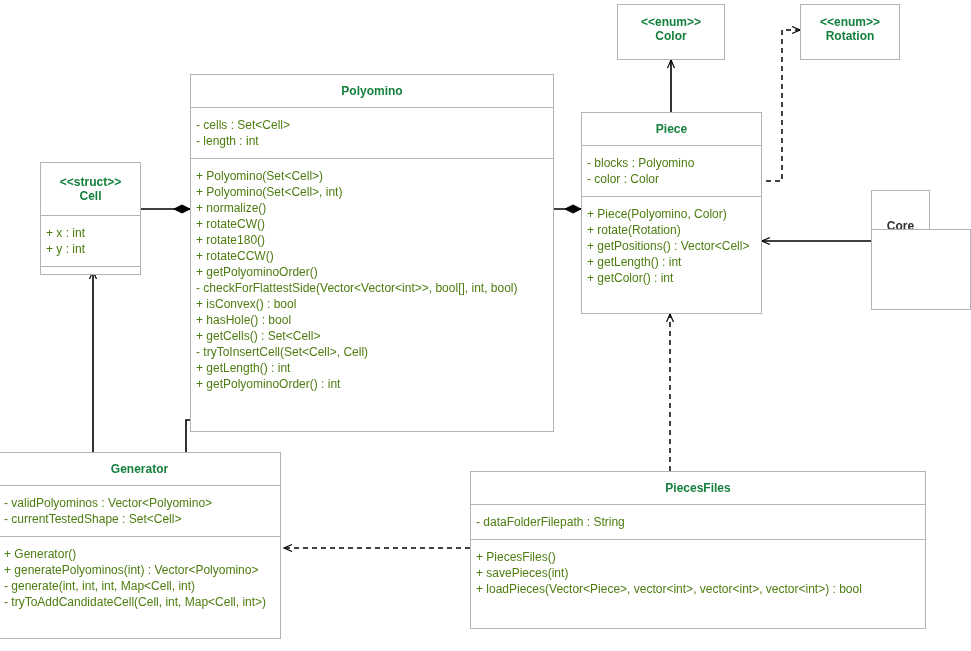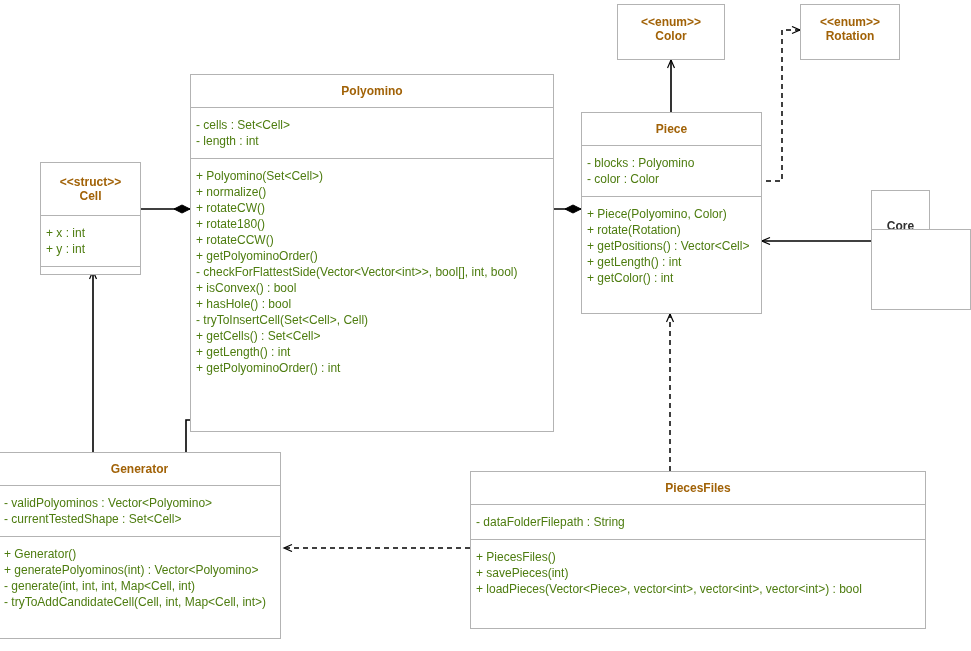--- a/index.html
+++ b/index.html
@@ -36,21 +36,21 @@
   .compartment {
     box-sizing: border-box;
     padding: 6px 5px 6px 5px;
   }
   .compartment + .compartment {
     border-top: 1px solid #b3b3b3;
   }
   .title-compartment {
     text-align: center;
     font-weight: bold;
-    color: #a16207;
+    color: #15803d;
     font-size: 12px;
     line-height: 14px;
     padding-top: 9px;
     padding-bottom: 9px;
   }
   .stereotype-title {
     padding-top: 12px;
     padding-bottom: 12px;
   }
   .stereotype-line {
@@ -179,30 +179,31 @@
     </div>
     <div class="compartment attrs-compartment">
       <ul class="member-list">
         <li>- cells : Set&lt;Cell&gt;</li>
         <li>- length : int</li>
       </ul>
     </div>
     <div class="compartment ops-compartment">
       <ul class="member-list">
         <li>+ Polyomino(Set&lt;Cell&gt;)</li>
+        <li>+ Polyomino(Set&lt;Cell&gt;, int)</li>
         <li>+ normalize()</li>
         <li>+ rotateCW()</li>
         <li>+ rotate180()</li>
         <li>+ rotateCCW()</li>
         <li>+ getPolyominoOrder()</li>
         <li>- checkForFlattestSide(Vector&lt;Vector&lt;int&gt;&gt;, bool[], int, bool)</li>
         <li>+ isConvex() : bool</li>
         <li>+ hasHole() : bool</li>
+        <li>+ getCells() : Set&lt;Cell&gt;</li>
         <li>- tryToInsertCell(Set&lt;Cell&gt;, Cell)</li>
-        <li>+ getCells() : Set&lt;Cell&gt;</li>
         <li>+ getLength() : int</li>
         <li>+ getPolyominoOrder() : int</li>
       </ul>
     </div>
   </div>
 
   <div class="node" style="left:617px; top:4px; width:108px; height:56px;">
     <div class="compartment title-compartment stereotype-title" style="border:none; padding-top:10px; padding-bottom:10px;">
       <span class="stereotype-line">&lt;&lt;enum&gt;&gt;</span>
       <span class="stereotype-line">Color</span>

